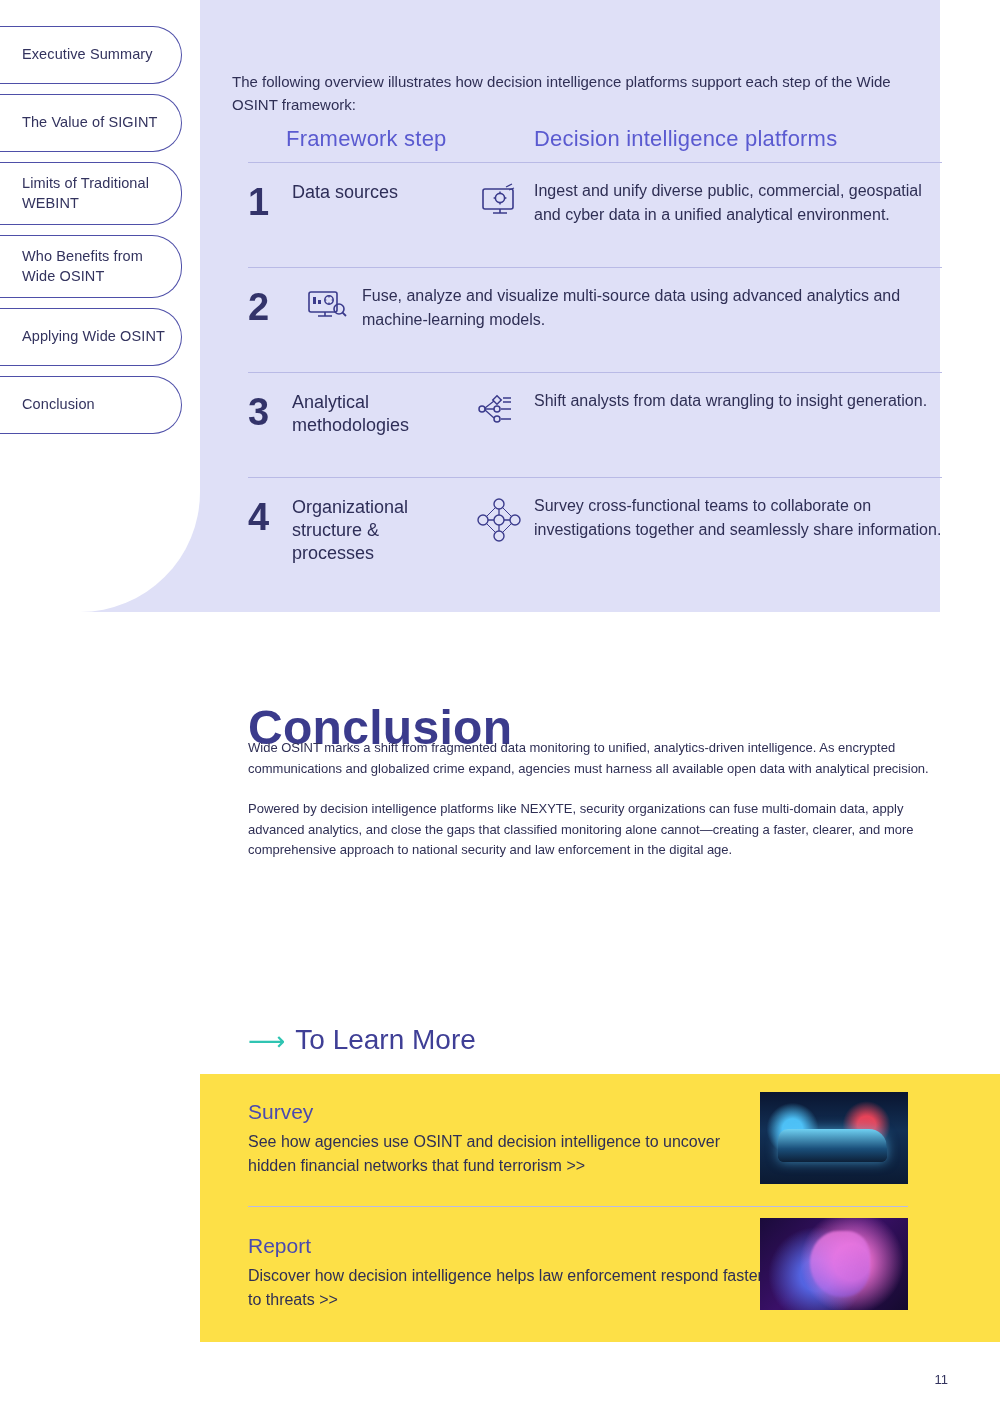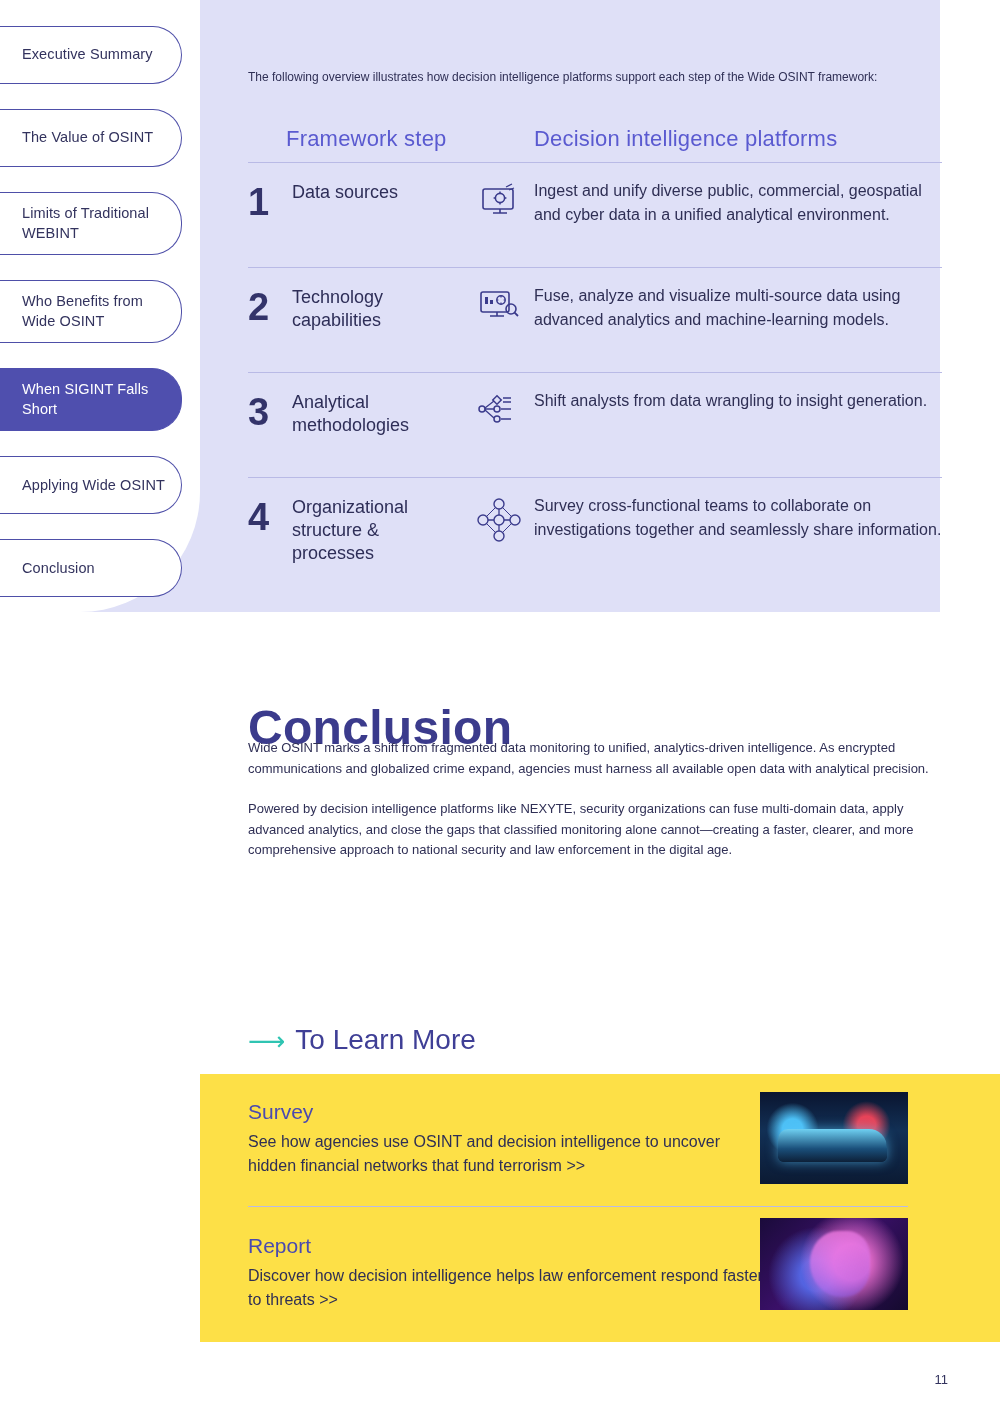--- a/index.html
+++ b/index.html
@@ -48,42 +48,42 @@
   .nav-item {
     position: relative;
     width: 182px;
     min-height: 58px;
     box-sizing: border-box;
     border: 1.4px solid #4e4fa8;
     border-left: none;
     border-top-right-radius: 30px;
     border-bottom-right-radius: 30px;
     background: #ffffff;
-    margin-bottom: 25px;
+    margin-bottom: 10px;
     padding: 11px 16px 11px 22px;
     display: flex;
     align-items: center;
     font-size: 14.5px;
     line-height: 1.35;
     color: #33335e;
     letter-spacing: 0.1px;
   }
   .nav-item.active {
     background: #4f4fae;
     border-color: #4f4fae;
     color: #ffffff;
   }
 
   
   .intro {
     position: absolute;
-    left: 248px;
+    left: 232px;
     top: 56px;
     width: 690px;
-    font-size: 12px;
+    font-size: 15px;
     line-height: 1.5;
     color: #2f2f55;
   }
 
   
   .fw {
     position: absolute;
     left: 248px;
     top: 126px;
     width: 694px;
@@ -287,30 +287,27 @@
 
 <div class="top-panel">
   <div class="top-panel-inner-round"></div>
 </div>
 
 <nav class="sidebar">
   <div class="nav-item">
     <span>Executive Summary</span>
   </div>
   <div class="nav-item">
-    <span>The Value of OSINT</span>
+    <span>The Value of SIGINT</span>
   </div>
   <div class="nav-item">
     <span>Limits of Traditional WEBINT</span>
   </div>
   <div class="nav-item">
     <span>Who Benefits from Wide OSINT</span>
-  </div>
-  <div class="nav-item active">
-    <span>When SIGINT Falls Short</span>
   </div>
   <div class="nav-item">
     <span>Applying Wide OSINT</span>
   </div>
   <div class="nav-item">
     <span>Conclusion</span>
   </div>
 </nav>
 
 <p class="intro">The following overview illustrates how decision intelligence platforms support each step of the Wide OSINT framework:</p>
@@ -332,21 +329,20 @@
         <circle cx="21" cy="15" r="4.6" fill="none" stroke="#3b3b8c" stroke-width="1.6"></circle>
         <path d="M21 8.6 v2 M21 19.4 v2 M14.6 15 h2 M25.4 15 h2" stroke="#3b3b8c" stroke-width="1.4"></path>
         <path d="M27 4 l6 -3 M30 7 l5 -2" stroke="#3b3b8c" stroke-width="1.2"></path>
       </svg>
     </div>
     <div class="fw-desc">Ingest and unify diverse public, commercial, geospatial and cyber data in a unified analytical environment.</div>
   </div>
 
   <div class="fw-row">
     <div class="fw-num">2</div>
-    <div class="fw-step">Technology capabilities</div>
     <div class="fw-icon">
       <svg width="42" height="34" viewBox="0 0 42 34">
         <rect x="3" y="4" width="28" height="20" rx="2" fill="none" stroke="#3b3b8c" stroke-width="1.6"></rect>
         <path d="M12 28 h14 M19 24 v4" stroke="#3b3b8c" stroke-width="1.6"></path>
         <rect x="7" y="9" width="3" height="7" fill="#3b3b8c"></rect>
         <rect x="12" y="12" width="3" height="4" fill="#3b3b8c"></rect>
         <circle cx="23" cy="12" r="4.2" fill="none" stroke="#3b3b8c" stroke-width="1.5"></circle>
         <path d="M23 7.8 v1.6 M23 14.6 v1.6 M18.8 12 h1.6 M25.6 12 h1.6" stroke="#3b3b8c" stroke-width="1.2"></path>
         <circle cx="33" cy="21" r="5" fill="none" stroke="#3b3b8c" stroke-width="1.6"></circle>
         <path d="M36.6 24.6 l3.4 3.4" stroke="#3b3b8c" stroke-width="1.8"></path>

